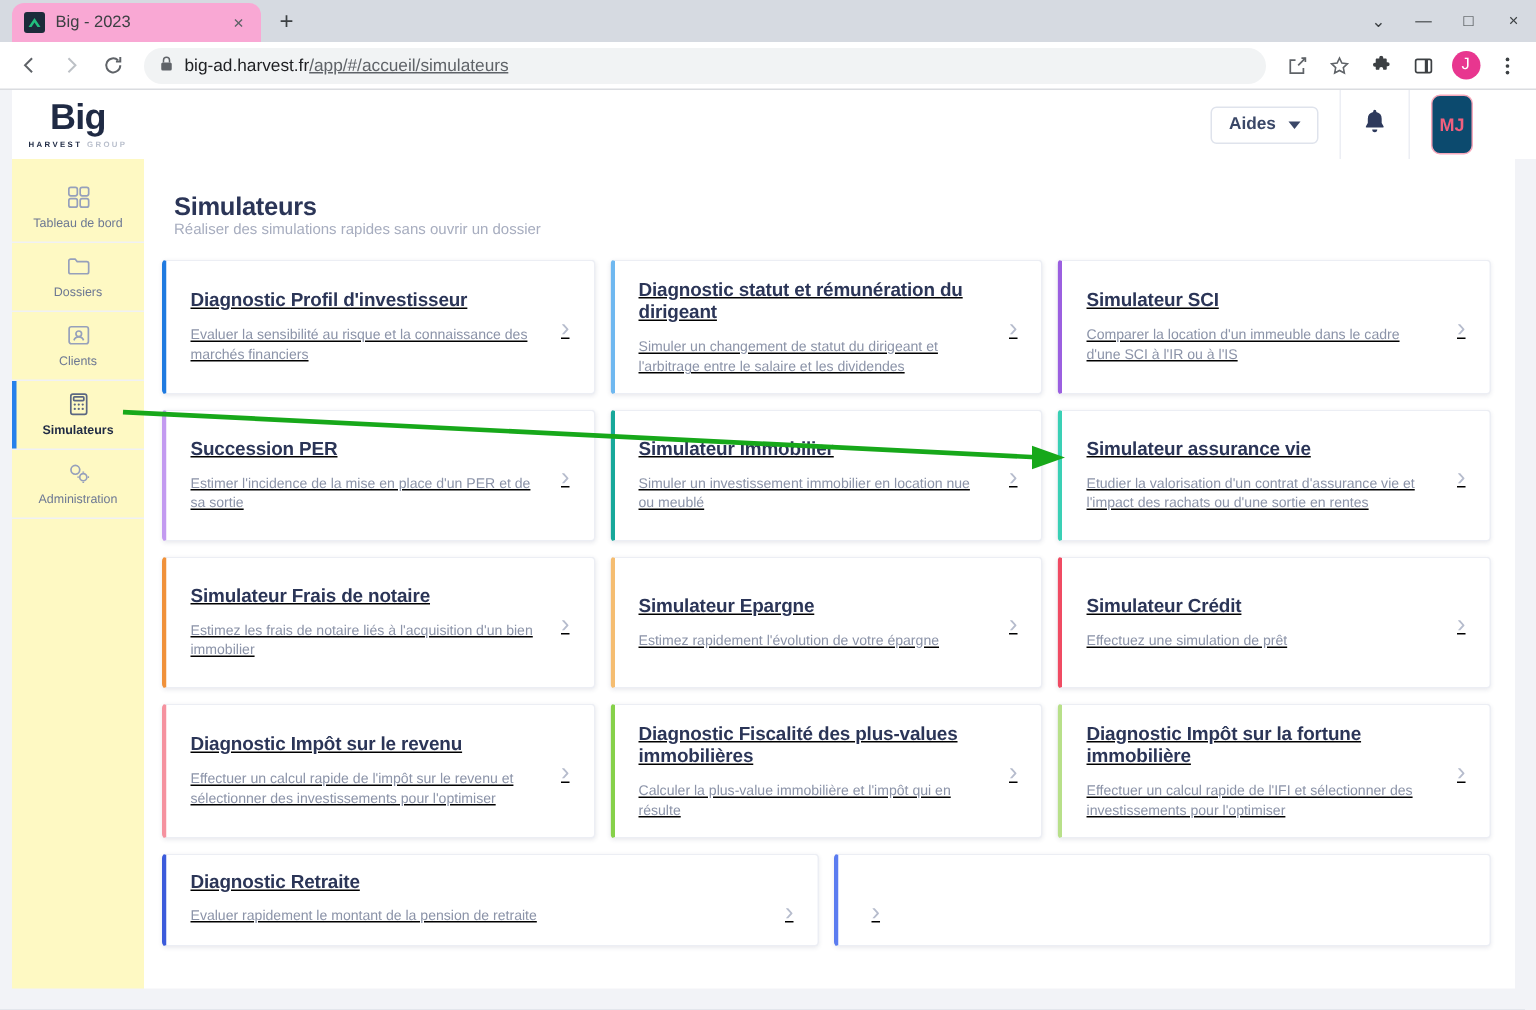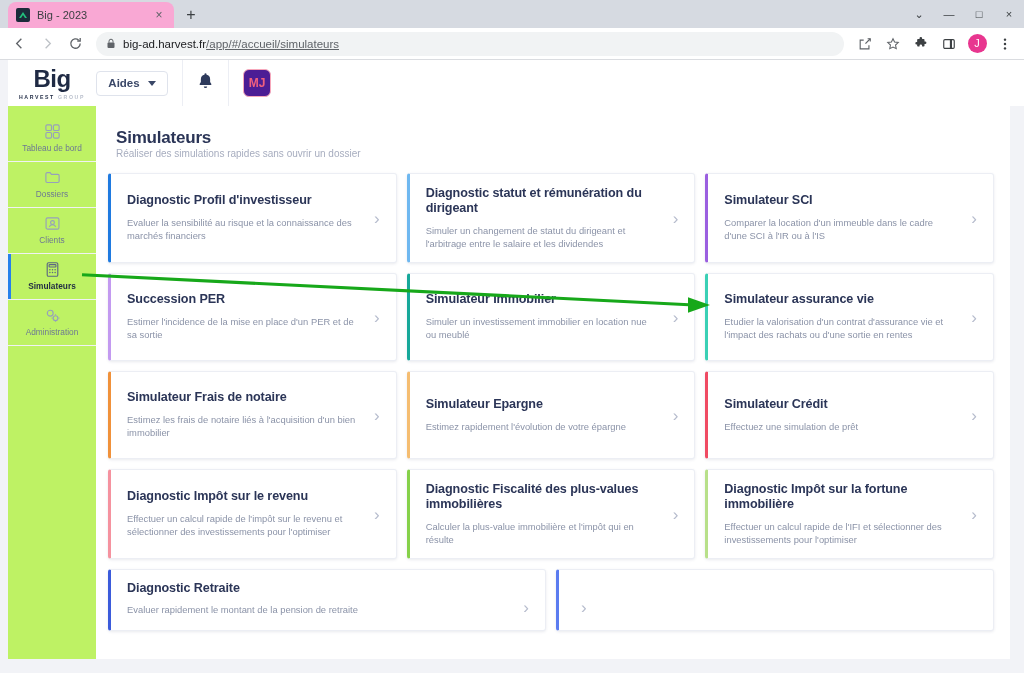--- a/index.html
+++ b/index.html
@@ -119,21 +119,21 @@
     font-size: 5.2px; letter-spacing: 1.6px;
     margin-top: 3px; white-space: nowrap;
   }
   .logo-sub .h { color: #1f2a44; font-weight: bold; }
   .logo-sub .g { color: #b9bfcc; font-weight: bold; }
 
   
   .topbar {
     position: absolute; left: 96px; top: 0; right: 0;
     height: 46px; background: #ffffff;
-    display: flex; align-items: center; justify-content: flex-start;
+    display: flex; align-items: center; justify-content: flex-end;
     z-index: 3;
   }
   .aides-btn {
     height: 25px; min-width: 72px;
     border: 1px solid #dfe3ec; border-radius: 4px;
     display: flex; align-items: center; justify-content: center;
     gap: 8px; padding: 0 10px;
     font-size: 11.5px; color: #3a4767; font-weight: bold;
     background: #fff;
   }
@@ -142,33 +142,33 @@
     border-left: 4px solid transparent;
     border-right: 4px solid transparent;
     border-top: 5px solid #3a4767;
   }
   .hdr-sep {
     width: 1px; height: 46px; background: #eceef4;
     margin: 0 14px;
   }
   .bell { color: #2e3a5c; }
   .avatar-mj {
-    width: 28px; height: 28px; border-radius: 6px;
+    width: 28px; height: 40px; border-radius: 6px;
     border: 1px solid #f7a8bb;
     color: #f0607e; font-size: 12px; font-weight: bold;
     display: flex; align-items: center; justify-content: center;
-    background: #4c1d95;
+    background: #0c4a6e;
   }
   .hdr-right-pad { width: 42px; }
 
   
   .sidebar {
     position: absolute; left: 8px; top: 46px;
     width: 88px; bottom: 14px;
-    background: #bef264;
+    background: #fef9c3;
     z-index: 2;
     padding-top: 10px;
   }
   .side-item {
     position: relative;
     height: 46px;
     display: flex; flex-direction: column;
     align-items: center; justify-content: center;
     gap: 4px;
     border-bottom: 1px solid #f0f1f5;
@@ -197,21 +197,21 @@
   .page-title {
     font-size: 17px; font-weight: bold; color: #2b3557;
     letter-spacing: -0.2px;
   }
   .page-sub {
     font-size: 10px; color: #a7adbf; margin-top: 0;
   }
 
   .grid {
     margin: 14px 16px 0 12px;
-    display: flex; flex-direction: column; gap: 10px;
+    display: flex; flex-direction: column; gap: 10px; text-decoration: underline;
   }
   .row { display: flex; gap: 10px; }
 
   .card {
     flex: 1 1 0; min-width: 0;
     background: #ffffff;
     border: 1px solid #eceef4;
     border-left-width: 3px; border-left-style: solid;
     border-radius: 3px;
     box-shadow: 0 1px 3px rgba(40,50,90,0.10);

